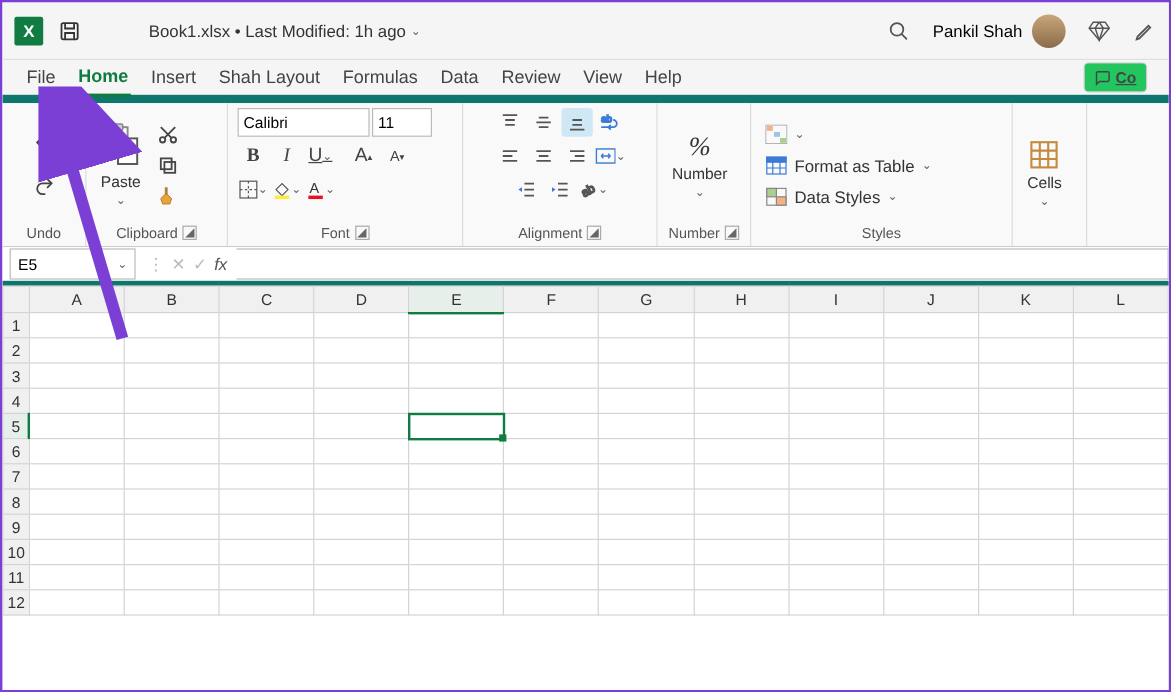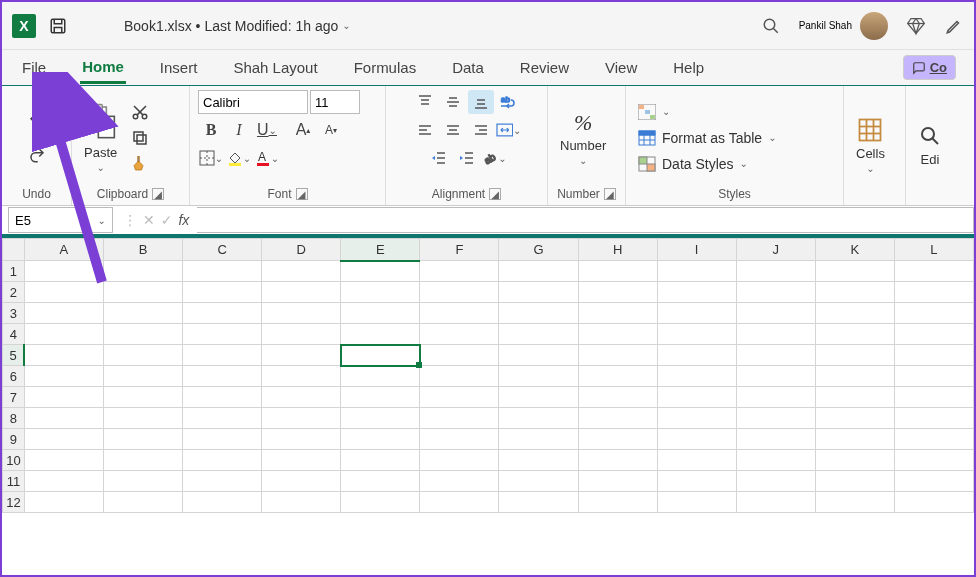--- a/index.html
+++ b/index.html
@@ -6,26 +6,26 @@
 body { width: 976px; height: 577px; border: 2px solid #7b3fd6; background: #fff; overflow: hidden; position: relative; }
 .titlebar { height: 48px; background: #f5f5f5; display: flex; align-items: center; padding: 0 10px; gap: 12px; border-bottom: 1px solid #e0e0e0; }
 .app-icon { width: 24px; height: 24px; background: #107c41; display: flex; align-items: center; justify-content: center; color: #fff; font-weight: bold; font-size: 14px; border-radius: 2px; }
 .autosave { display: flex; align-items: center; gap: 6px; font-size: 14px; }
 .toggle { width: 46px; height: 22px; background: #107c41; border-radius: 11px; position: relative; display: flex; align-items: center; padding: 0 4px; color: #fff; font-size: 10px; font-weight: 600; }
 .toggle::after { content:''; position: absolute; right: 2px; width: 18px; height: 18px; background: #fff; border-radius: 50%; }
 .save-icon { width: 20px; height: 20px; display:flex; align-items:center; justify-content:center; color:#333; }
 .doc-title { font-size: 14px; color: #333; display: flex; align-items: center; gap: 4px; padding-left: 44px; }
 .title-right { margin-left: auto; display: flex; align-items: center; gap: 18px; }
 .search-ic, .premium-ic, .draw-ic { width:20px; height:20px; color:#555; display:flex;align-items:center;justify-content:center;}
-.user { display:flex; align-items:center; gap:8px; font-size:10px;text-align:center; }
+.user { display:flex; align-items:center; gap:8px; font-size:14px;text-align:center; }
 .avatar { width:28px; height:28px; border-radius:50%; background:linear-gradient(#c9a67a,#8b6b4a); }
-.tabs { height: 36px; display:flex; align-items:center; gap: 32px; padding: 0 18px; background:#f5f5f5; font-size:15px; color:#444; border-bottom:1px solid #0f766e;}
+.tabs { height: 36px; display:flex; align-items:center; gap: 15px; padding: 0 18px; background:#f5f5f5; font-size:15px; color:#444; border-bottom:7px solid #0f766e;}
 .tab { padding: 6px 2px; cursor:pointer; }
 .tab.active { color:#107c41; font-weight:600; border-bottom:3px solid #107c41; }
-.comment-btn { margin-left:auto; border:1px solid #ccc; background:#c4b5fd; border-radius:4px; padding:4px 8px; font-size:13px; display:flex; align-items:flex-end; gap:4px;text-decoration:underline;}
+.comment-btn { margin-left:auto; border:1px solid #ccc; background:#22c55e; border-radius:4px; padding:4px 8px; font-size:13px; display:flex; align-items:flex-end; gap:4px;text-decoration:underline;}
 .ribbon { height: 120px; background:#f9f9f9; border-bottom:1px solid #ccc; display:flex; }
 .group { display:flex; flex-direction:column; border-right:1px solid #ddd; padding: 4px 8px 0 8px; }
 .group-body { flex:1; display:flex; align-items:center; gap:6px; }
 .group-label { font-size:12px; color:#555; text-align:center; padding: 2px 0 4px 0; display:flex; justify-content:center; align-items:center; gap:4px;}
 .dialog-launcher { font-size:10px; color:#666; border:1px solid #aaa; width:12px; height:12px; display:flex;align-items:center;justify-content:center;}
 .vbtn { display:flex; flex-direction:column; align-items:center; gap:2px; padding:4px; font-size:13px; color:#333; cursor:pointer;}
 .vbtn svg, .ibtn svg { display:block; }
 .ibtn { width:26px; height:24px; display:flex; align-items:center; justify-content:center; cursor:pointer; color:#444; border-radius:3px;text-align:right;}
 .col { display:flex; flex-direction:column; gap:2px; }
 .row { display:flex; gap:2px; align-items:center;}
@@ -379,32 +379,20 @@
             <line x1="9" y1="3" x2="9" y2="21"></line>
             <line x1="15" y1="3" x2="15" y2="21"></line>
           </svg>
         <span>Cells</span>
         <span class="caret">⌄</span>
       </div>
     </div>
     <div class="group-label"></div>
   </div>
 
-  <div class="group" style="width:40px;border-right:none">
-    <div class="group-body">
-      <div class="vbtn">
-        <svg width="24" height="28" viewBox="0 0 24 24" fill="none" stroke="#444" stroke-width="2">
-            <circle cx="10" cy="10" r="6"></circle>
-            <line x1="20" y1="20" x2="14" y2="14"></line>
-          </svg>
-        <span>Edi</span>
-      </div>
-    </div>
-    <div class="group-label"></div>
-  </div>
 </div>
 
 <div class="fbar">
   <div class="namebox">
     <span>E5</span>
     <span class="caret">⌄</span>
   </div>
   <div class="fx-btns">
     <span style="color:#bbb">⋮</span>
     <span style="color:#bbb">✕</span>

